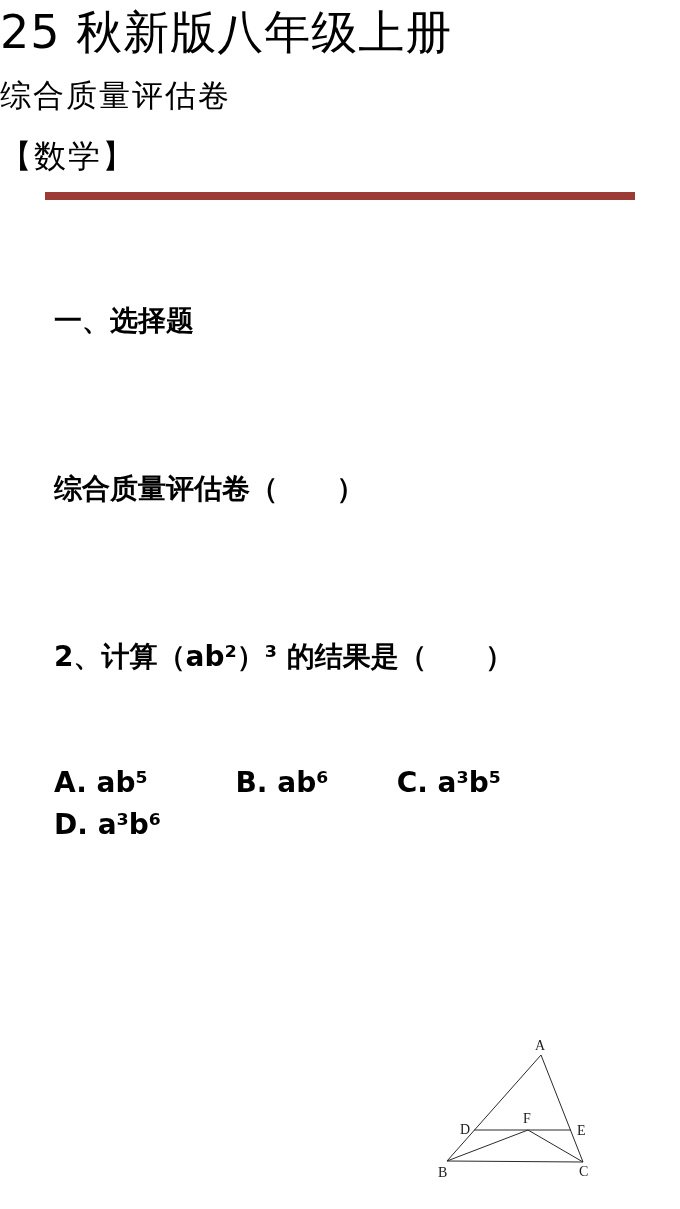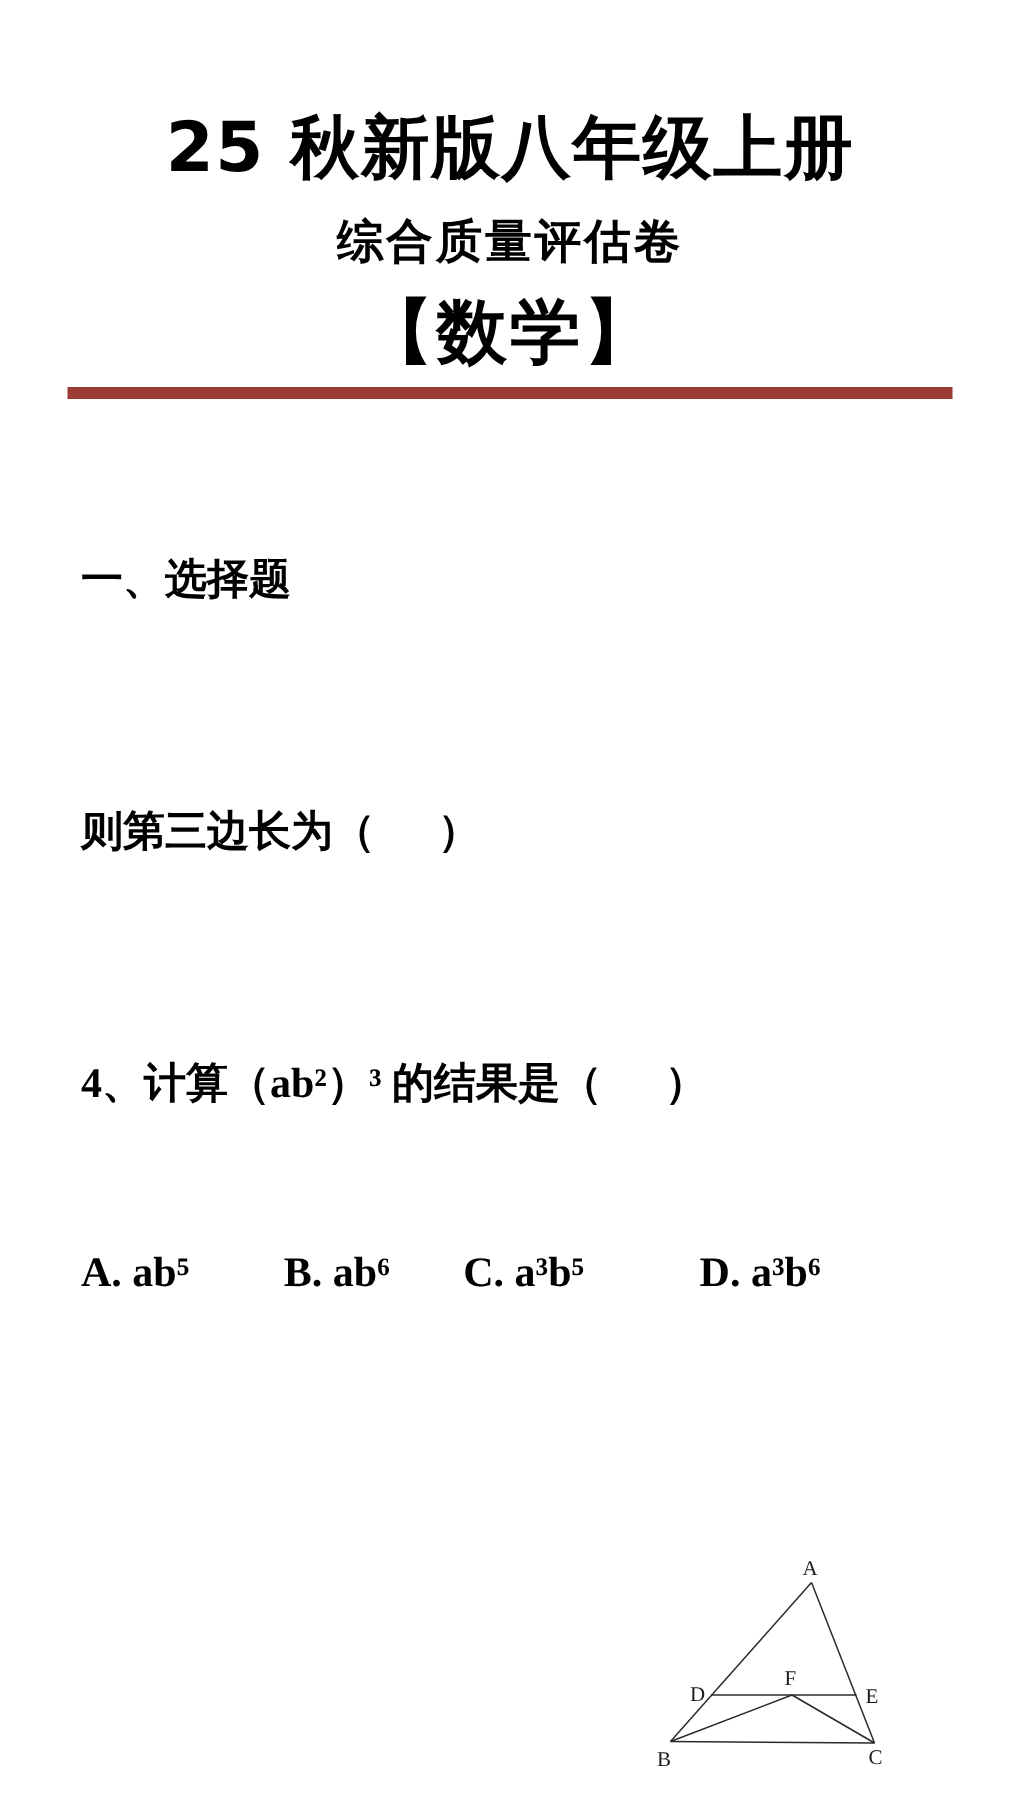--- a/index.html
+++ b/index.html
@@ -6,40 +6,39 @@
   .page {
     position: relative;
     width: 680px;
     height: 1209px;
     background: #ffffff;
     color: #000000;
     font-family: "DejaVu Sans", sans-serif;
     overflow: hidden;
   }
   .title-block {
-    padding-top: 66px;
-    text-align: center;
-    font-weight: bold;
+    text-align: left;
+    font-weight: normal;
   }
   .title-line-1 { font-size: 46px; line-height: 64px; letter-spacing: 1px; }
   .title-line-2 { font-size: 31px; line-height: 62px; letter-spacing: 2px; }
-  .title-line-3 { font-size: 47px; line-height: 60px; letter-spacing: 2px; }
+  .title-line-3 { font-size: 32px; line-height: 60px; letter-spacing: 2px; }
   .divider {
     height: 8px;
     margin: 6px 45px 0 45px;
     background: #9c3a36;
   }
   .body-text {
     padding: 16px 38px 0 54px;
     font-size: 28px;
     font-weight: bold;
     line-height: 42px;
     white-space: pre-wrap;
   }
-  .line { min-height: 42px; font-family: Liberation Serif, serif; }
+  .line { min-height: 42px; }
   .figure {
     position: absolute;
     left: 433px;
     top: 1038px;
     width: 172px;
     height: 160px;
   }
   .figure svg { display: block; width: 100%; height: 100%; }
   .figure line { stroke: #2a2a2a; stroke-width: 1; }
   .figure text {
@@ -58,23 +57,23 @@
     <div class="title-line-1">25 秋新版八年级上册</div>
     <div class="title-line-2">综合质量评估卷</div>
     <div class="title-line-3">【数学】</div>
   </div>
 
   <div class="divider"></div>
 
   <div class="body-text">
     <div class="line">一、选择题</div>
 
-    <div class="line">则第三边长为（      ）</div>
+    <div class="line">综合质量评估卷（      ）</div>
 
-    <div class="line">4、计算（ab²）³ 的结果是（      ）</div>
+    <div class="line">2、计算（ab²）³ 的结果是（      ）</div>
     <div class="line">A. ab⁵         B. ab⁶       C. a³b⁵           D. a³b⁶</div>
 
     
     
     
 
     
     
 
     

